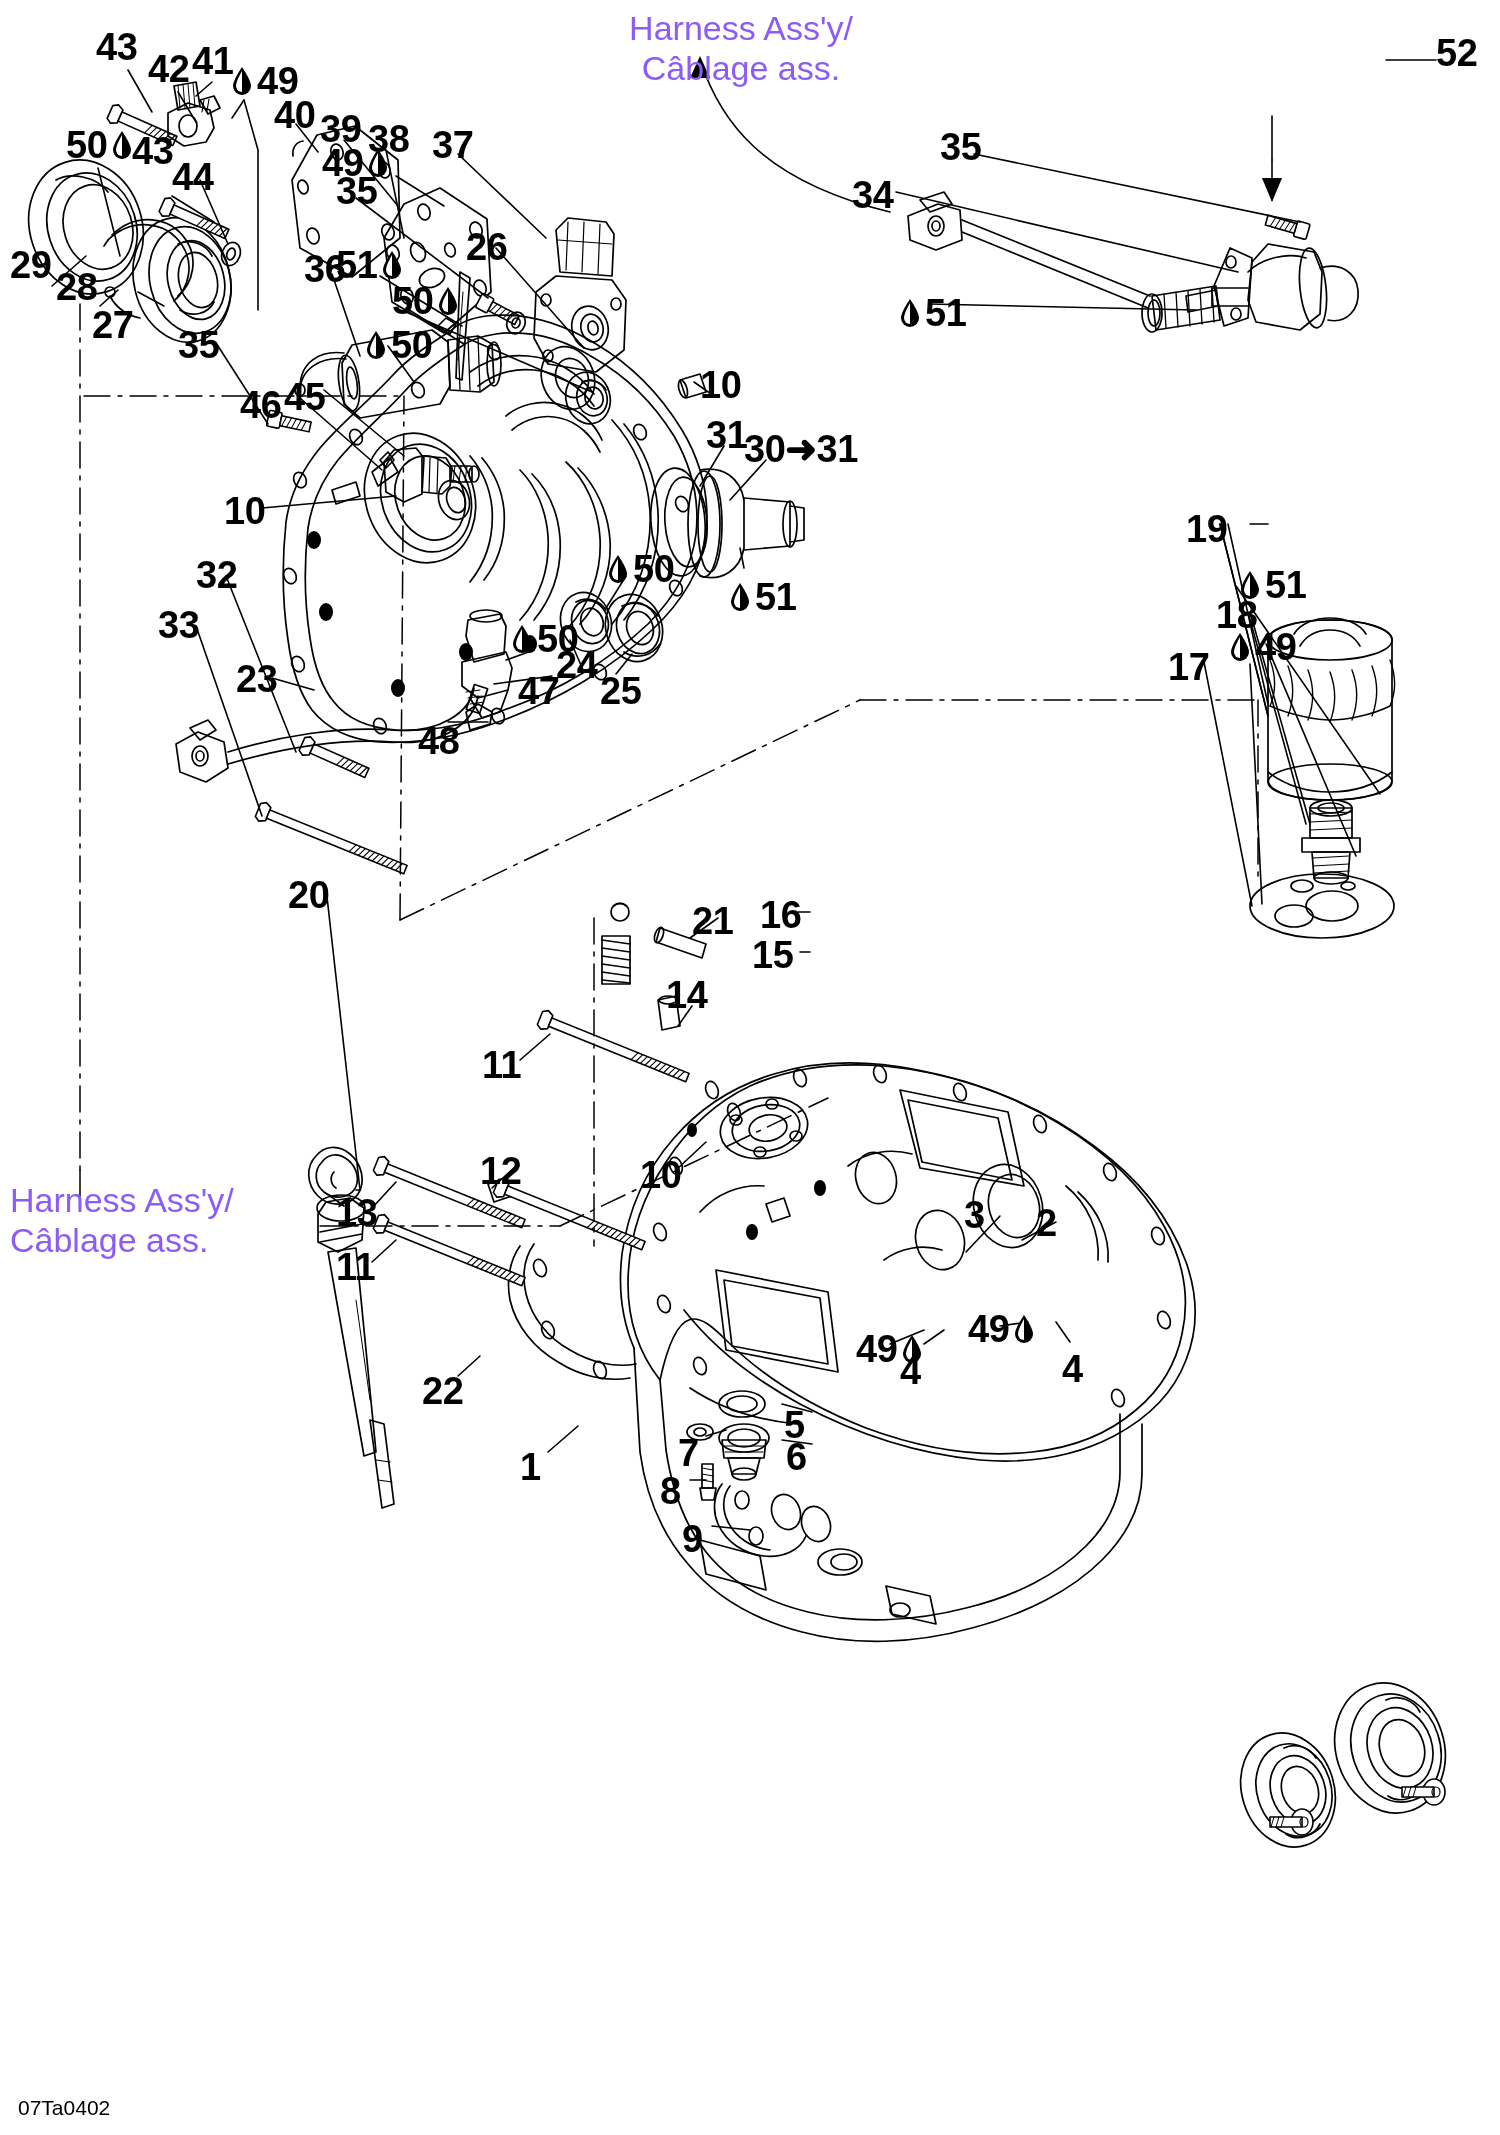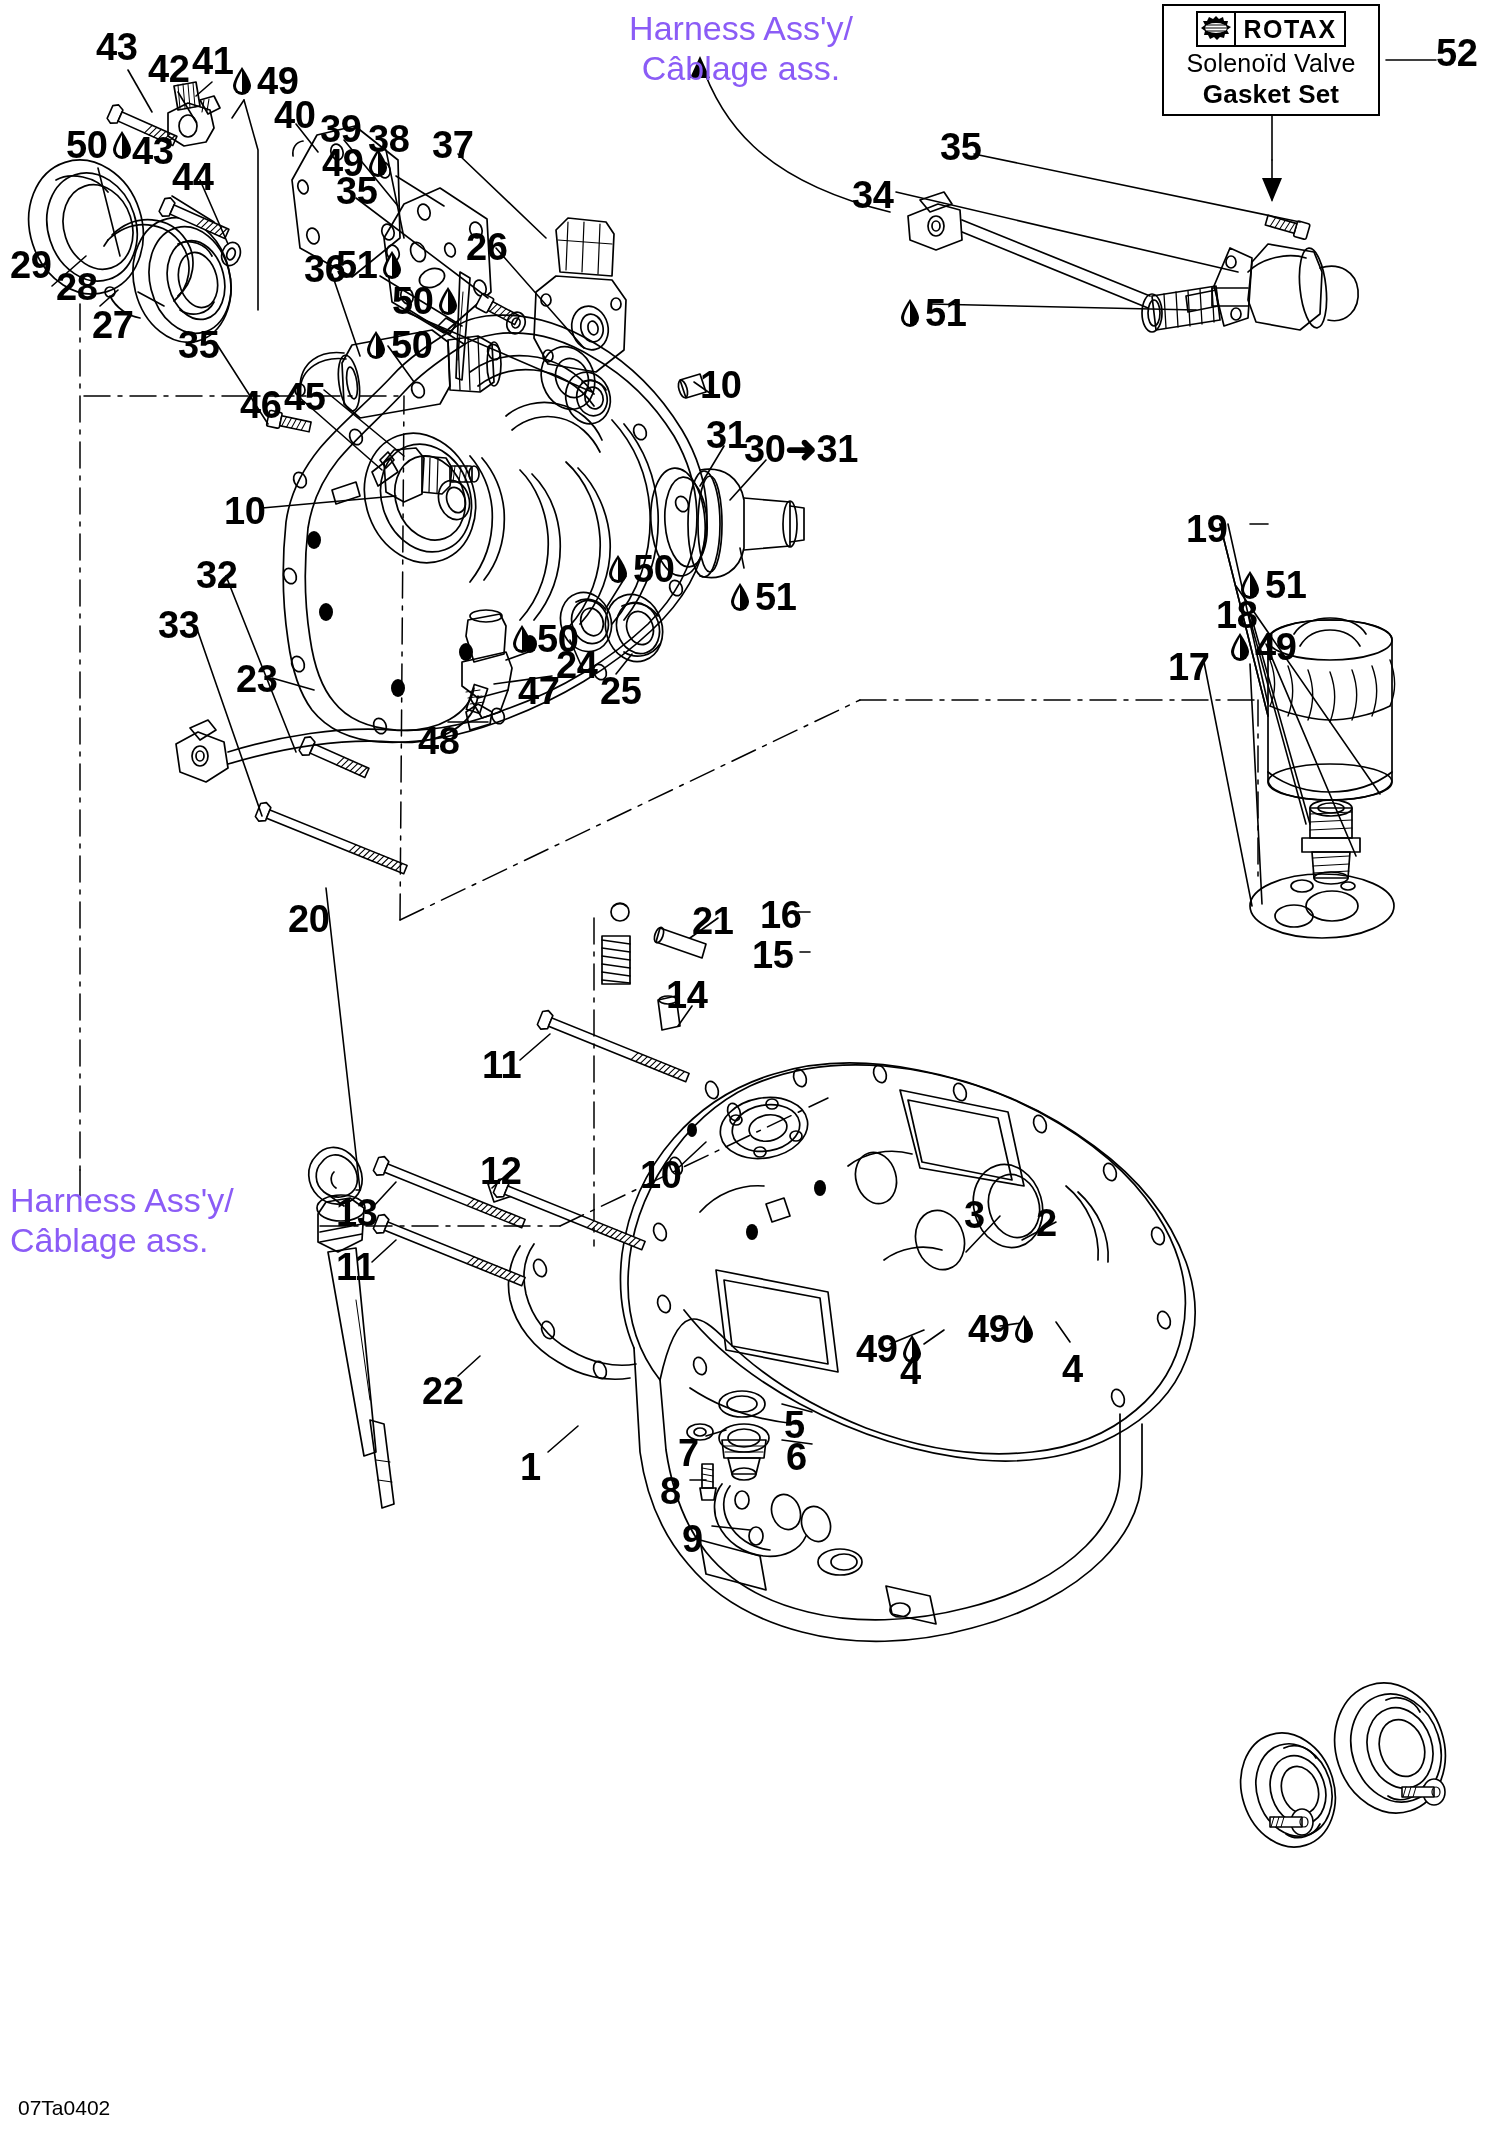--- a/index.html
+++ b/index.html
@@ -847,38 +847,20 @@
         <path d="M594,918 L594,1246"></path>
       </g>
 
       <g fill="#000" stroke="none">
         <path d="M700,56 L690,78 L710,78 Z"></path>
         <path d="M1272,202 L1262,178 L1282,178 Z"></path>
       </g>
     </g>
   </svg>
 
-  <div id="rotaxbox">
-    <div id="rotaxlogo">
-      <div id="rotaxmark">
-        <svg viewBox="0 0 36 30" width="36" height="30" aria-hidden="true">
-          <g fill="#000">
-            <path d="M18 3 L21 6 L25 4 L26 8 L30 8 L29 12 L33 14 L29 17 L31 21 L27 21 L26 25
-                     L22 24 L19 27 L16 24 L12 26 L10 22 L6 22 L7 18 L3 15 L7 12 L5 8 L9 8
-                     L11 4 L15 6 Z"></path>
-          </g>
-          <ellipse cx="18" cy="15" rx="11" ry="5" fill="#fff"></ellipse>
-          <path d="M7 15 L29 15 M9 12 L27 12 M9 18 L27 18" stroke="#000" stroke-width="1.1" fill="none"></path>
-        </svg>
-      </div>
-      <div id="rotaxword">ROTAX</div>
-    </div>
-    <div id="rotaxline1">Solenoïd Valve</div>
-    <div id="rotaxline2">Gasket Set</div>
-  </div>
   <div class="lbl" style="left:1436px;top:34px;">52</div>
 
   <div class="txtblk" style="left:596px;top:8px;width:290px;">Harness Ass'y/
 Câblage ass.</div>
   <div class="txtblk left" style="left:10px;top:1180px;width:300px;">Harness Ass'y/
 Câblage ass.</div>
 
   <div id="callout-layer">
       <div class="lbl" style="left: 96px; top: 28px; display: flex; align-items: center; gap: 3px;">
         <span>43</span>
@@ -1086,21 +1068,21 @@
       </div>
       <div class="lbl" style="left: 600px; top: 672px; display: flex; align-items: center; gap: 3px;">
         <span>25</span>
       </div>
       <div class="lbl" style="left: 418px; top: 722px; display: flex; align-items: center; gap: 3px;">
         <span>48</span>
       </div>
       <div class="lbl" style="left: 760px; top: 896px; display: flex; align-items: center; gap: 3px;">
         <span>16</span>
       </div>
-      <div class="lbl" style="left: 288px; top: 900px; display: flex; align-items: center; gap: 3px;">
+      <div class="lbl" style="left: 288px; top: 876px; display: flex; align-items: center; gap: 3px;">
         <span>20</span>
       </div>
       <div class="lbl" style="left: 692px; top: 902px; display: flex; align-items: center; gap: 3px;">
         <span>21</span>
       </div>
       <div class="lbl" style="left: 752px; top: 936px; display: flex; align-items: center; gap: 3px;">
         <span>15</span>
       </div>
       <div class="lbl" style="left: 666px; top: 976px; display: flex; align-items: center; gap: 3px;">
         <span>14</span>

